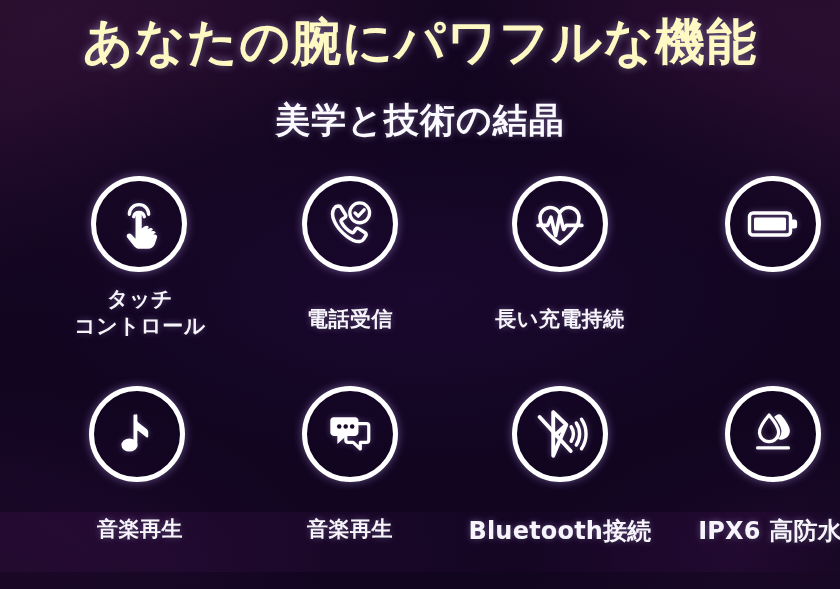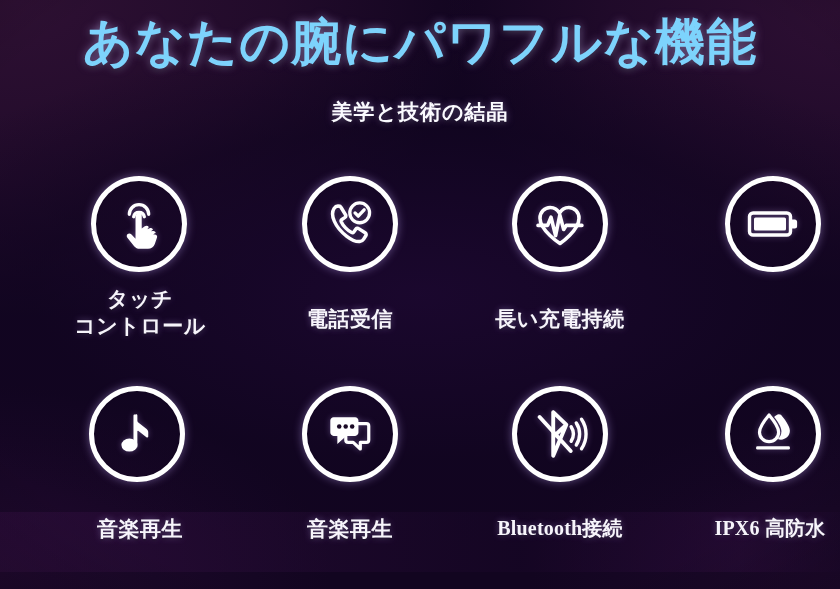--- a/index.html
+++ b/index.html
@@ -74,30 +74,30 @@
   
   .title {
     position: absolute;
     top: 14px;
     left: 0; right: 0;
     text-align: center;
     font-size: 50px;
     line-height: 1.12;
     font-weight: 700;
     letter-spacing: 1px;
-    color: #7dd3fc;
+    color: #fef9c3;
     text-shadow: 0 0 9px rgba(210,180,255,0.55), 0 2px 5px rgba(0,0,0,0.6);
     white-space: nowrap;
   }
   .subtitle {
     position: absolute;
     top: 100px;
     left: 0; right: 0;
     text-align: center;
-    font-size: 21px;
+    font-size: 35px;
     line-height: 1.15;
     font-weight: 700;
     letter-spacing: 1px;
     color: #fbfbff;
     text-shadow: 0 0 7px rgba(205,175,255,0.5), 0 2px 4px rgba(0,0,0,0.55);
     white-space: nowrap;
   }
 
   
   .grid {
@@ -143,23 +143,22 @@
     text-align: center;
     font-size: 21px;
     line-height: 1.28;
     font-weight: 700;
     color: #f7f5fb;
     letter-spacing: 0.5px;
     text-shadow: 0 0 6px rgba(190,160,245,0.45), 0 1px 3px rgba(0,0,0,0.6);
     white-space: pre-line;
   }
   .feature-label.latin {
-    font-size: 20px;
+    font-size: 24px;
     letter-spacing: 0.2px;
-    font-family: Liberation Serif, serif;
   }
 
   
   .row-1 .feature:nth-child(1) .icon-ring { margin-left: -2px; }
   .row-1 .feature:nth-child(1) .feature-label { margin-top: 14px; }
   .row-1 .feature:nth-child(2) .feature-label { margin-top: 34px; text-align: center; }
   .row-1 .feature:nth-child(3) .feature-label { margin-top: 34px; }
   .row-1 .feature:nth-child(4) .feature-label { margin-top: 34px; }
   .row-1 .feature:nth-child(4) .icon-ring { margin-left: 6px; }
 

